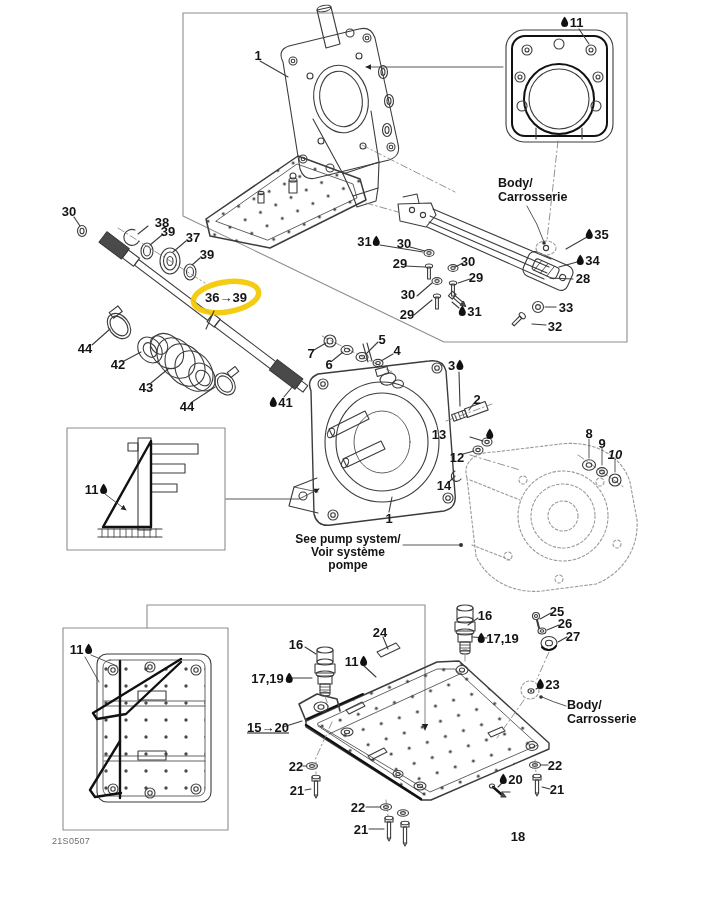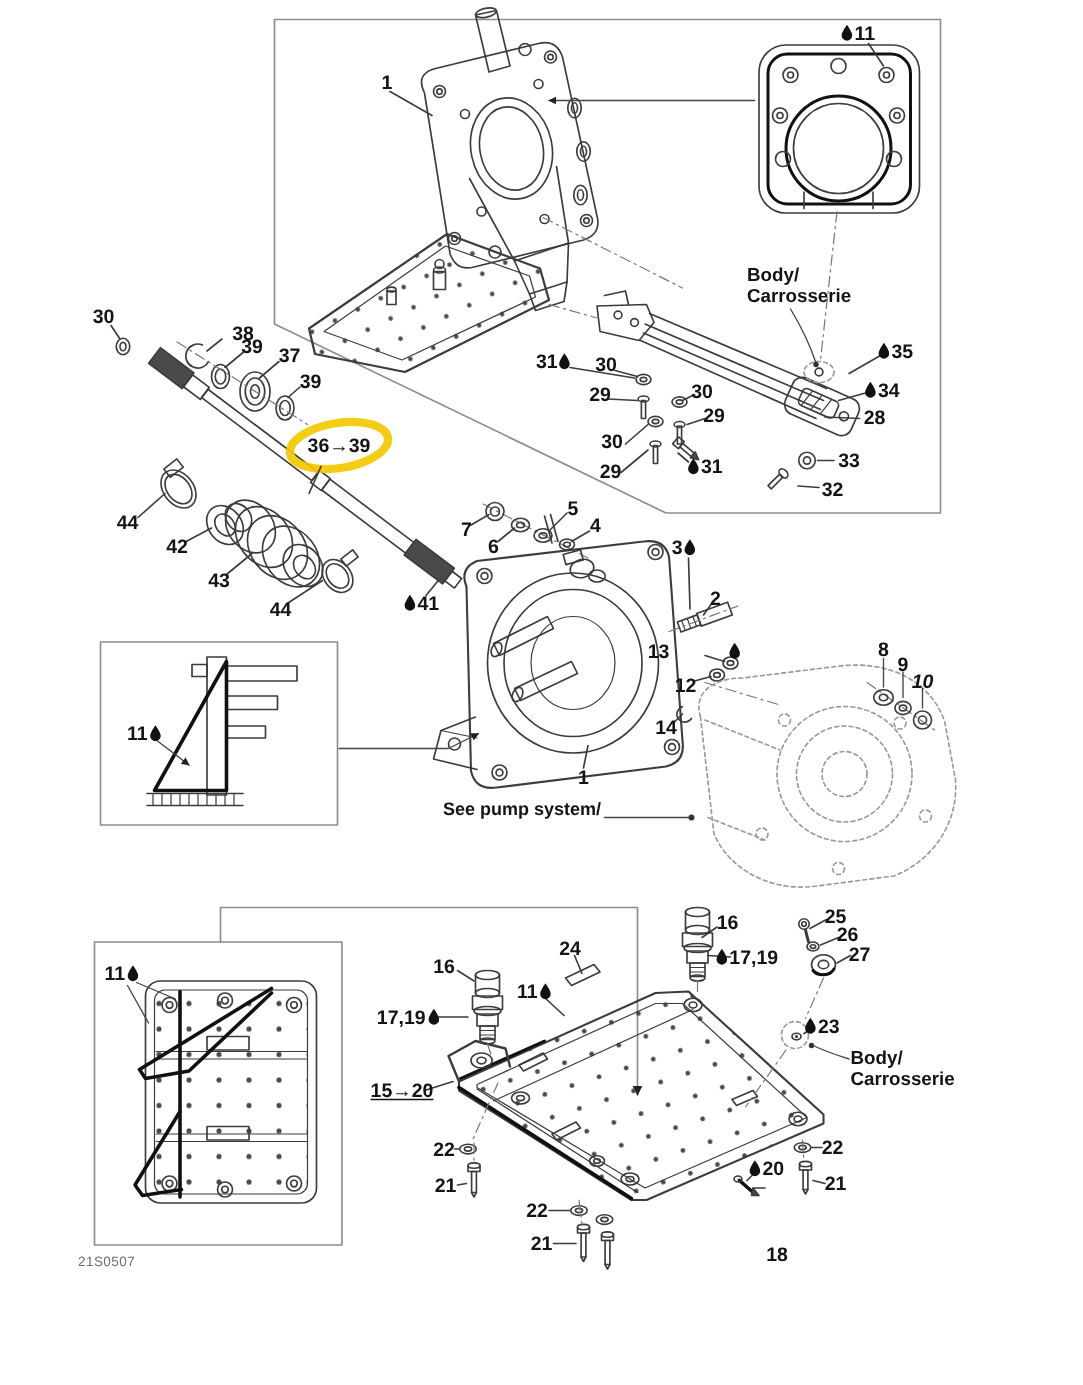--- a/index.html
+++ b/index.html
@@ -713,17 +713,18 @@
   <div>Carrosserie</div>
 </div>
 
 <div class="note" style="left:567px;top:699px;">
   <div>Body/</div>
   <div>Carrosserie</div>
 </div>
 
 <div class="note pumpnote" style="left:290px;top:533px;width:116px;">
   <div>See pump system/</div>
+  <div>Voir système pompe</div>
 </div>
 
 <div class="doccode">21S0507</div>
 
 </div>
 
 </body></html>

